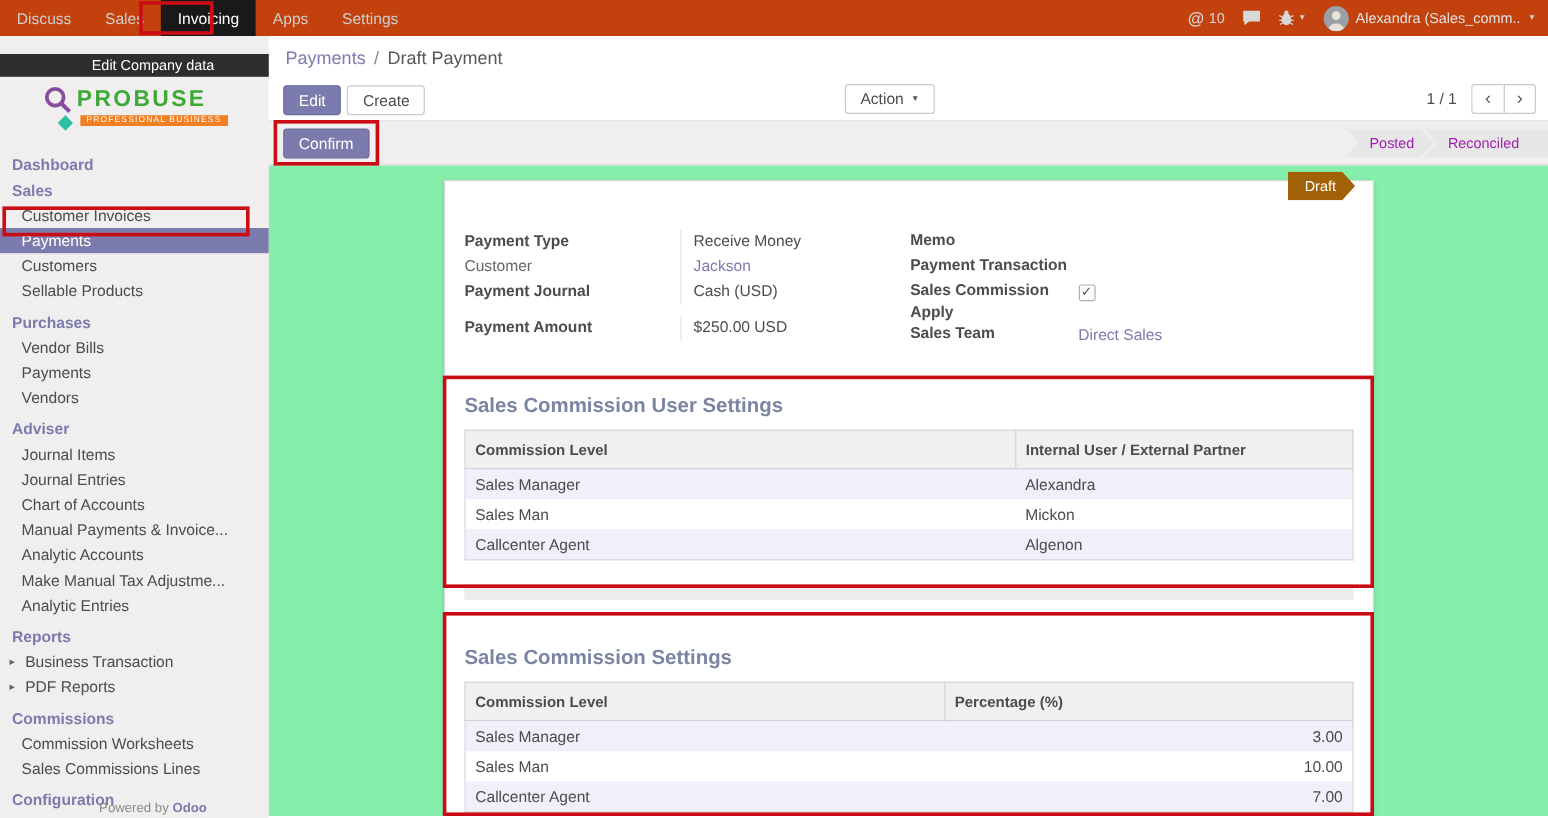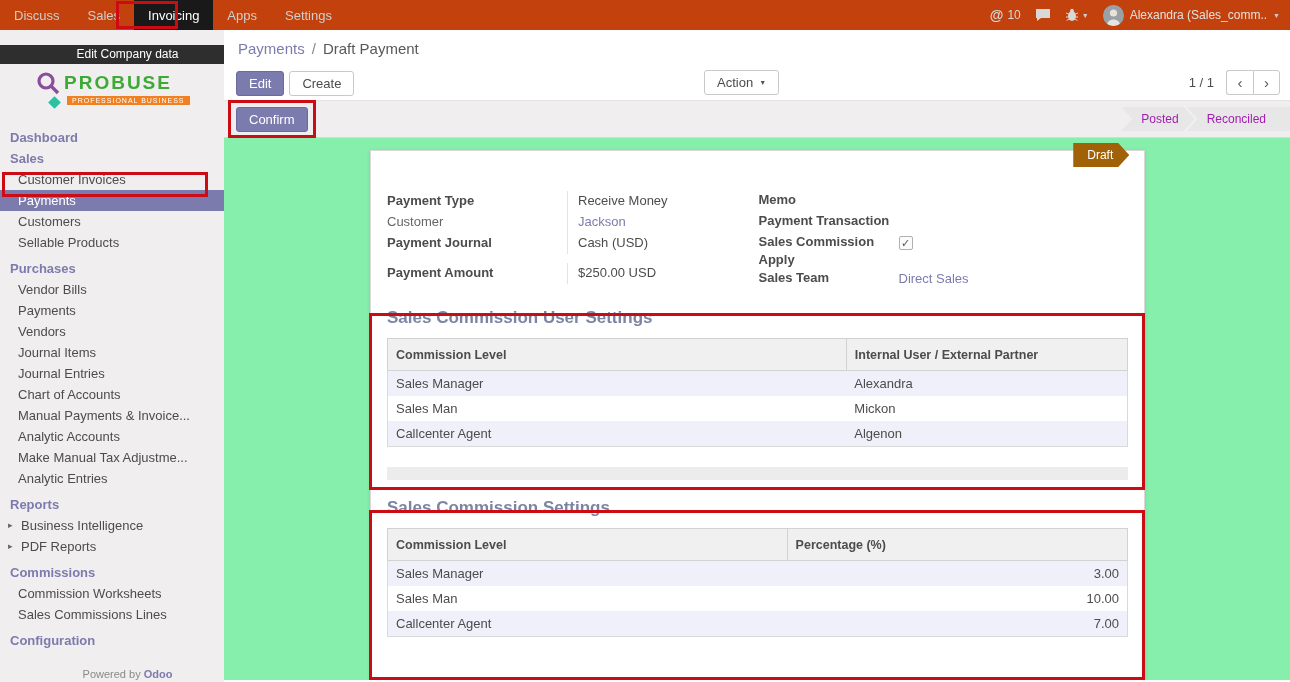--- a/index.html
+++ b/index.html
@@ -72,21 +72,21 @@
   .frow { display:flex; min-height:21px; line-height:20px; }
   .flabel { width:180px; font-weight:bold; color:#4c4c4c; flex-shrink:0; }
   .flabel.plain { font-weight:normal; color:#666; }
   .fvalue { border-left:1px solid #e3e3e3; padding-left:10px; flex:1; color:#4c4c4c; }
   .col-right .flabel { width:140px; line-height:18px; }
   .col-right .fvalue { border-left:none; padding-left:0; }
   .gap-top { margin-top:9px; }
   .link { color:#7c7bad; cursor:pointer; }
   .checkbox { display:inline-block; width:14px; height:14px; border:1px solid #b0b0b0; background:#fbfbfb; border-radius:2px; font-size:11px; line-height:13px; text-align:center; color:#555; margin-top:2px; cursor:pointer; }
 
-  .section { margin-top:18px; }
+  .section { margin-top:38px; }
   .section-title { font-size:17px; font-weight:bold; color:#7b85a3; margin-bottom:10px; }
   table.grid { width:100%; border-collapse:collapse; border:1px solid #d9d9d9; font-size:13px; }
   table.grid th { background:#f0f0f0; border:1px solid #d2d2d2; font-weight:bold; color:#4c4c4c; text-align:left; padding:6px 8px; height:32px; font-size:12.5px; cursor:pointer; }
   table.grid td { padding:5px 8px; height:25px; color:#4c4c4c; }
   table.grid tr.odd td { background:#eff0fa; }
   td.num, th.num-h { text-align:right; }
   th.left-h { text-align:left; }
   .col1-u { width:62%; } .col1-p { width:54%; }
   .spacer-strip { height:13px; background:#ececec; margin-top:20px; }
 
@@ -176,20 +176,21 @@
       <a class="menu-item">
           <span>Vendor Bills</span>
         </a>
       <a class="menu-item">
           <span>Payments</span>
         </a>
       <a class="menu-item">
           <span>Vendors</span>
         </a>
 
+      <div class="menu-header">Adviser</div>
       <a class="menu-item">
           <span>Journal Items</span>
         </a>
       <a class="menu-item">
           <span>Journal Entries</span>
         </a>
       <a class="menu-item">
           <span>Chart of Accounts</span>
         </a>
       <a class="menu-item">
@@ -201,21 +202,21 @@
       <a class="menu-item">
           <span>Make Manual Tax Adjustme...</span>
         </a>
       <a class="menu-item">
           <span>Analytic Entries</span>
         </a>
 
       <div class="menu-header">Reports</div>
       <a class="menu-item">
           <span class="tri">▸</span>
-          <span>Business Intelligence</span>
+          <span>Business Transaction</span>
         </a>
       <a class="menu-item">
           <span class="tri">▸</span>
           <span>PDF Reports</span>
         </a>
 
       <div class="menu-header">Commissions</div>
       <a class="menu-item">
           <span>Commission Worksheets</span>
         </a>

